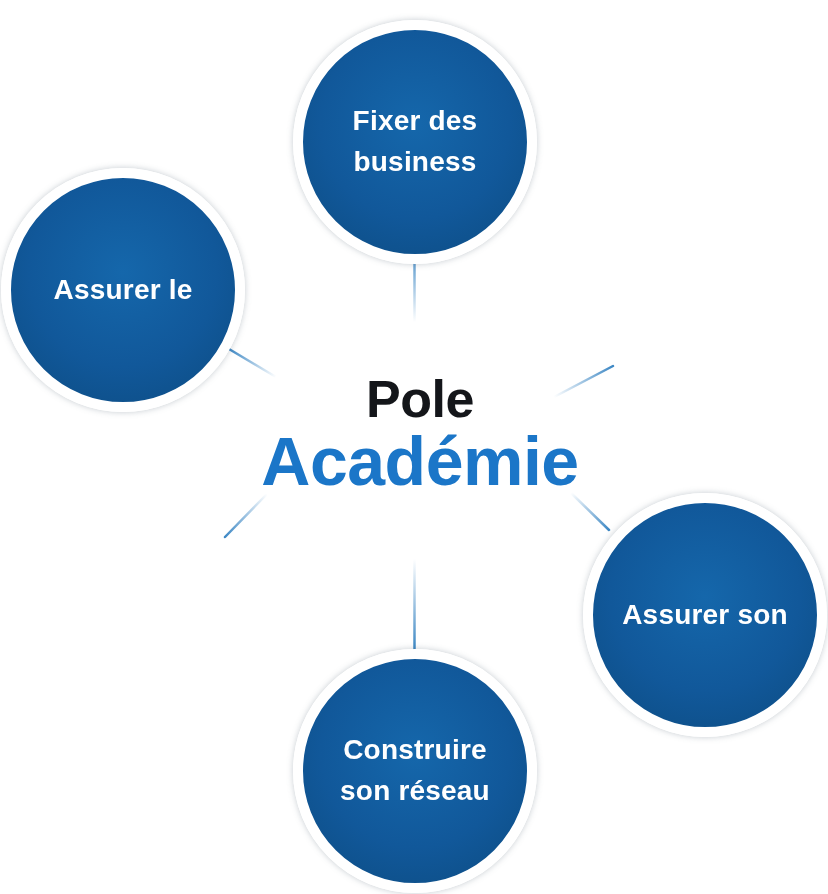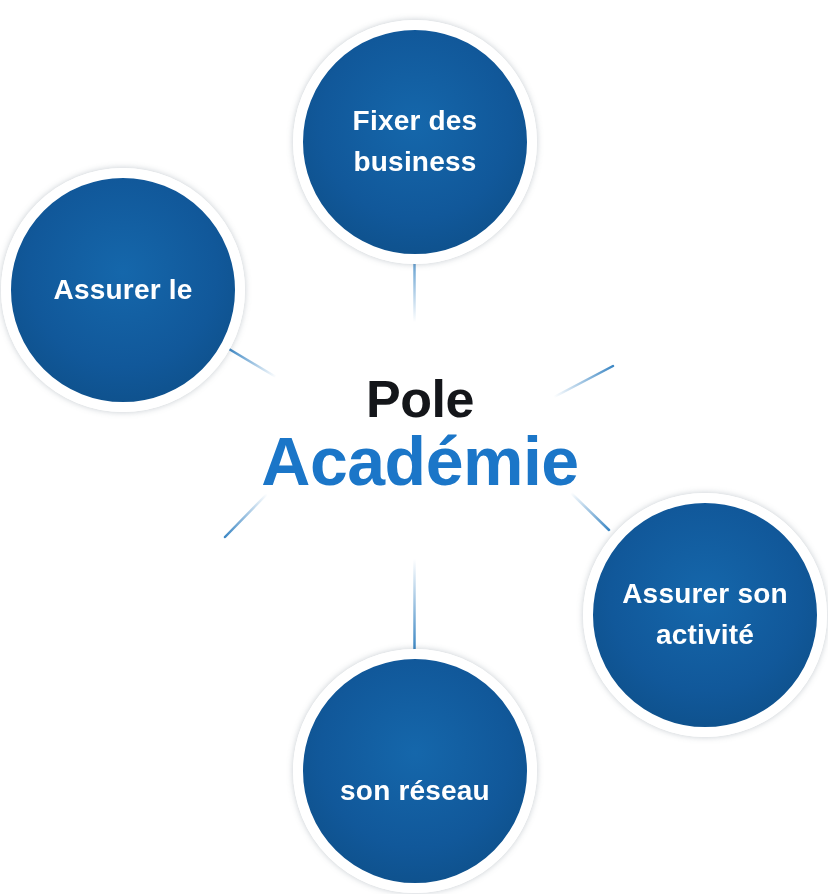--- a/index.html
+++ b/index.html
@@ -121,27 +121,26 @@
     <div class="node-label">
       <span>Fixer des</span><br>
       <span>business</span>
     </div>
   </div>
 
 
   <div class="node pos-bottom-right">
     <div class="node-label">
       <span>Assurer son</span><br>
-      <span>activité</span>
     </div>
   </div>
 
   <div class="node pos-bottom">
     <div class="node-label">
-      <br>
+      <span>Construire</span><br>
       <span>son réseau</span>
     </div>
   </div>
 
 
   <div class="node pos-top-left">
     <div class="node-label">
       <span>Assurer le</span><br>
     </div>
   </div>

